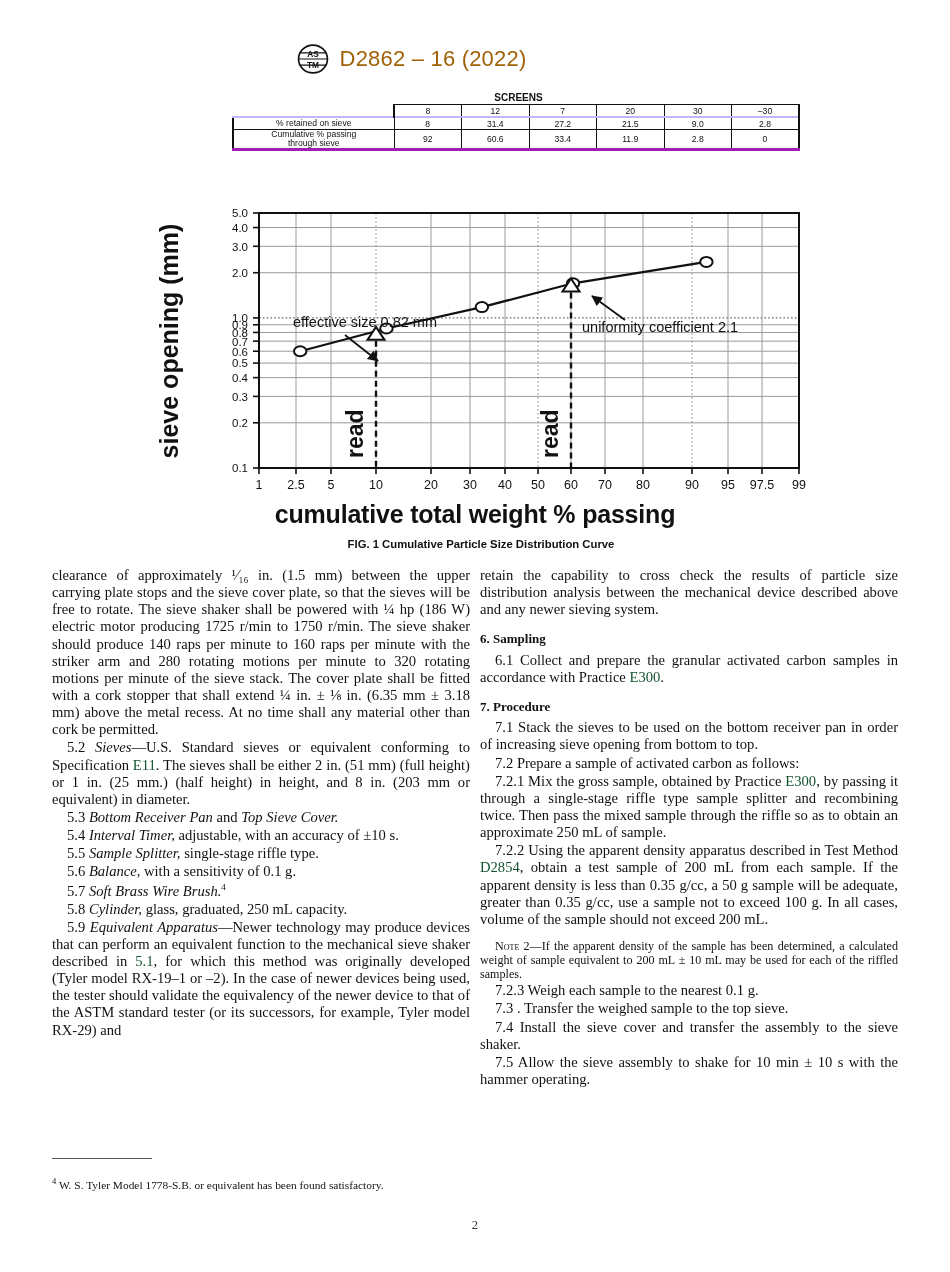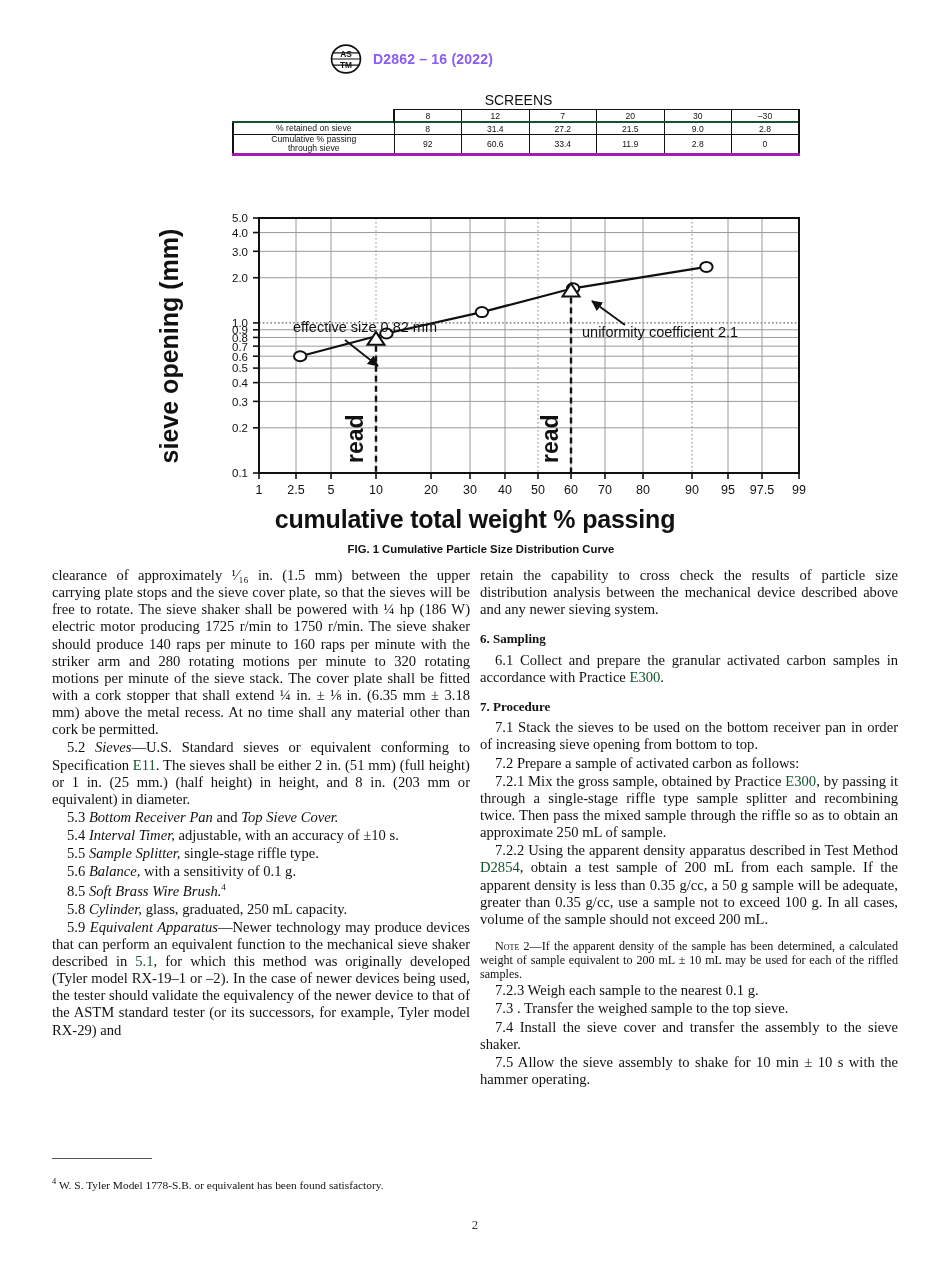--- a/index.html
+++ b/index.html
@@ -13,30 +13,30 @@
   }
 
   
   .page-header{
     position:absolute; top:44px; left:0; width:822px;
     display:flex; align-items:center; justify-content:center; gap:10px;
   }
   .astm-logo{ width:34px; height:30px; display:block; }
   .doc-desig{
     font-family:"Liberation Sans", sans-serif;
-    font-weight:bold; font-size:14px; letter-spacing:0.2px;
-    color:#8b5cf6;
+    font-weight:normal; font-size:22px; letter-spacing:0.2px;
+    color:#a16207;
   }
 
   
   .figure-block{ position:absolute; top:92px; left:0; width:950px; }
 
   .screens-title{
     font-family:"Liberation Sans", sans-serif;
-    font-weight:normal; font-size:14px; text-align:center;
+    font-weight:bold; font-size:10px; text-align:center;
     margin:0 0 1px 0; padding-left:87px;
   }
 
   table.screens-table{
     border-collapse:collapse;
     margin:0 0 0 232px;
     width:568px;
     font-family:"Liberation Sans", sans-serif;
     font-size:8.6px;
     table-layout:fixed;
@@ -48,21 +48,21 @@
   .hdr-blank{ border:none; width:160px; }
   .scr-head{ border:1px solid #111; border-bottom:1px solid #111; }
   .scr-head.first{ border-left:2px solid #111; }
   .scr-head.last{ border-right:2px solid #111; }
   .rowlabel{
     border:1px solid #111; border-left:2px solid #111;
     text-align:center; line-height:1.0; padding:1px 2px;
   }
   .cellv{ border:1px solid #111; }
   .cellv.last{ border-right:2px solid #111; }
-  .rowtop td{ border-top:2px solid #14532d; }
+  .rowtop td{ border-top:2px solid #c4b5fd; }
   .rowbot td{ border-bottom:3px solid #a21caf; }
   .tworow{ line-height:1.02; }
 
   .chart-wrap{ position:relative; width:950px; height:345px; margin-top:4px; }
   .chart-svg{ display:block; }
 
   .xaxis-title{
     font-family:"Liberation Sans", sans-serif;
     font-weight:bold; font-size:25px; text-align:center;
     margin-top:0; letter-spacing:-0.2px;
@@ -322,21 +322,21 @@
       <span>5.5</span>
       <span class="it">Sample Splitter,</span><span> single-stage riffle type.</span>
     </p>
 
     <p class="para indent">
       <span>5.6</span>
       <span class="it">Balance,</span><span> with a sensitivity of 0.1 g.</span>
     </p>
 
     <p class="para indent">
-      <span>8.5</span>
+      <span>5.7</span>
       <span class="it">Soft Brass Wire Brush.</span><sup>4</sup>
     </p>
 
     <p class="para indent">
       <span>5.8</span>
       <span class="it">Cylinder,</span><span> glass, graduated, 250 mL capacity.</span>
     </p>
 
     <p class="para indent">
       <span>5.9</span>

